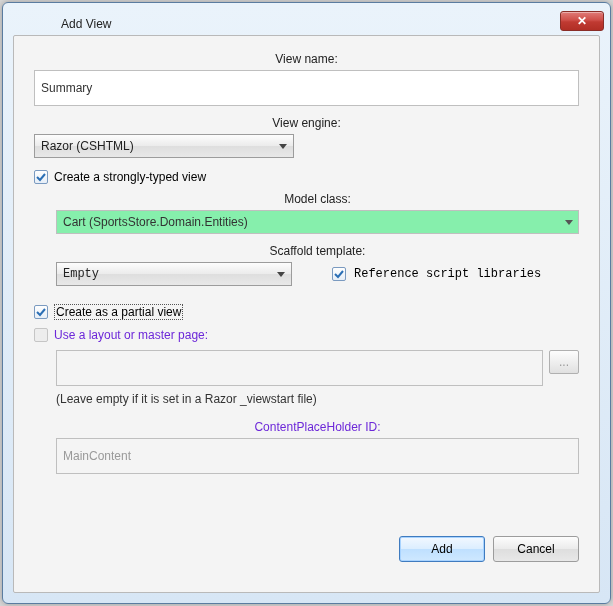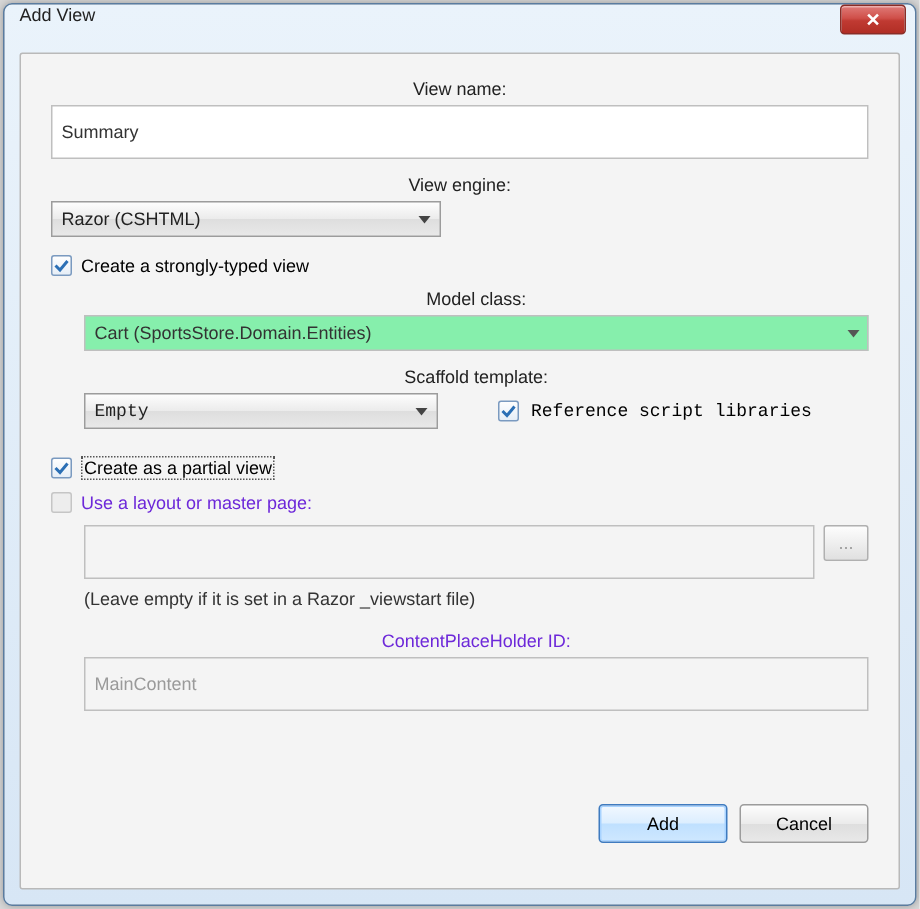--- a/index.html
+++ b/index.html
@@ -18,23 +18,24 @@
     margin: 2px;
     background: linear-gradient(to bottom, #eaf3fb 0%, #d7e6f5 100%);
     border: 1px solid #5a7ca0;
     border-radius: 6px;
     box-shadow: 0 0 6px rgba(0,0,0,0.3);
     position: relative;
   }
   .titlebar {
     height: 28px;
     display: flex;
-    align-items: flex-start;
+    align-items: flex-end;
     padding: 0 6px 0 10px;
     color: #222;
+    margin-left: 48px;
   }
   .titlebar .title {
     flex: 1;
     font-size: 12px;
   }
   .close-btn {
     width: 44px;
     height: 20px;
     background: linear-gradient(to bottom, #e07b78 0%, #cf4f49 45%, #c03a32 55%, #b12e25 100%);
     border: 1px solid #8a2d27;

